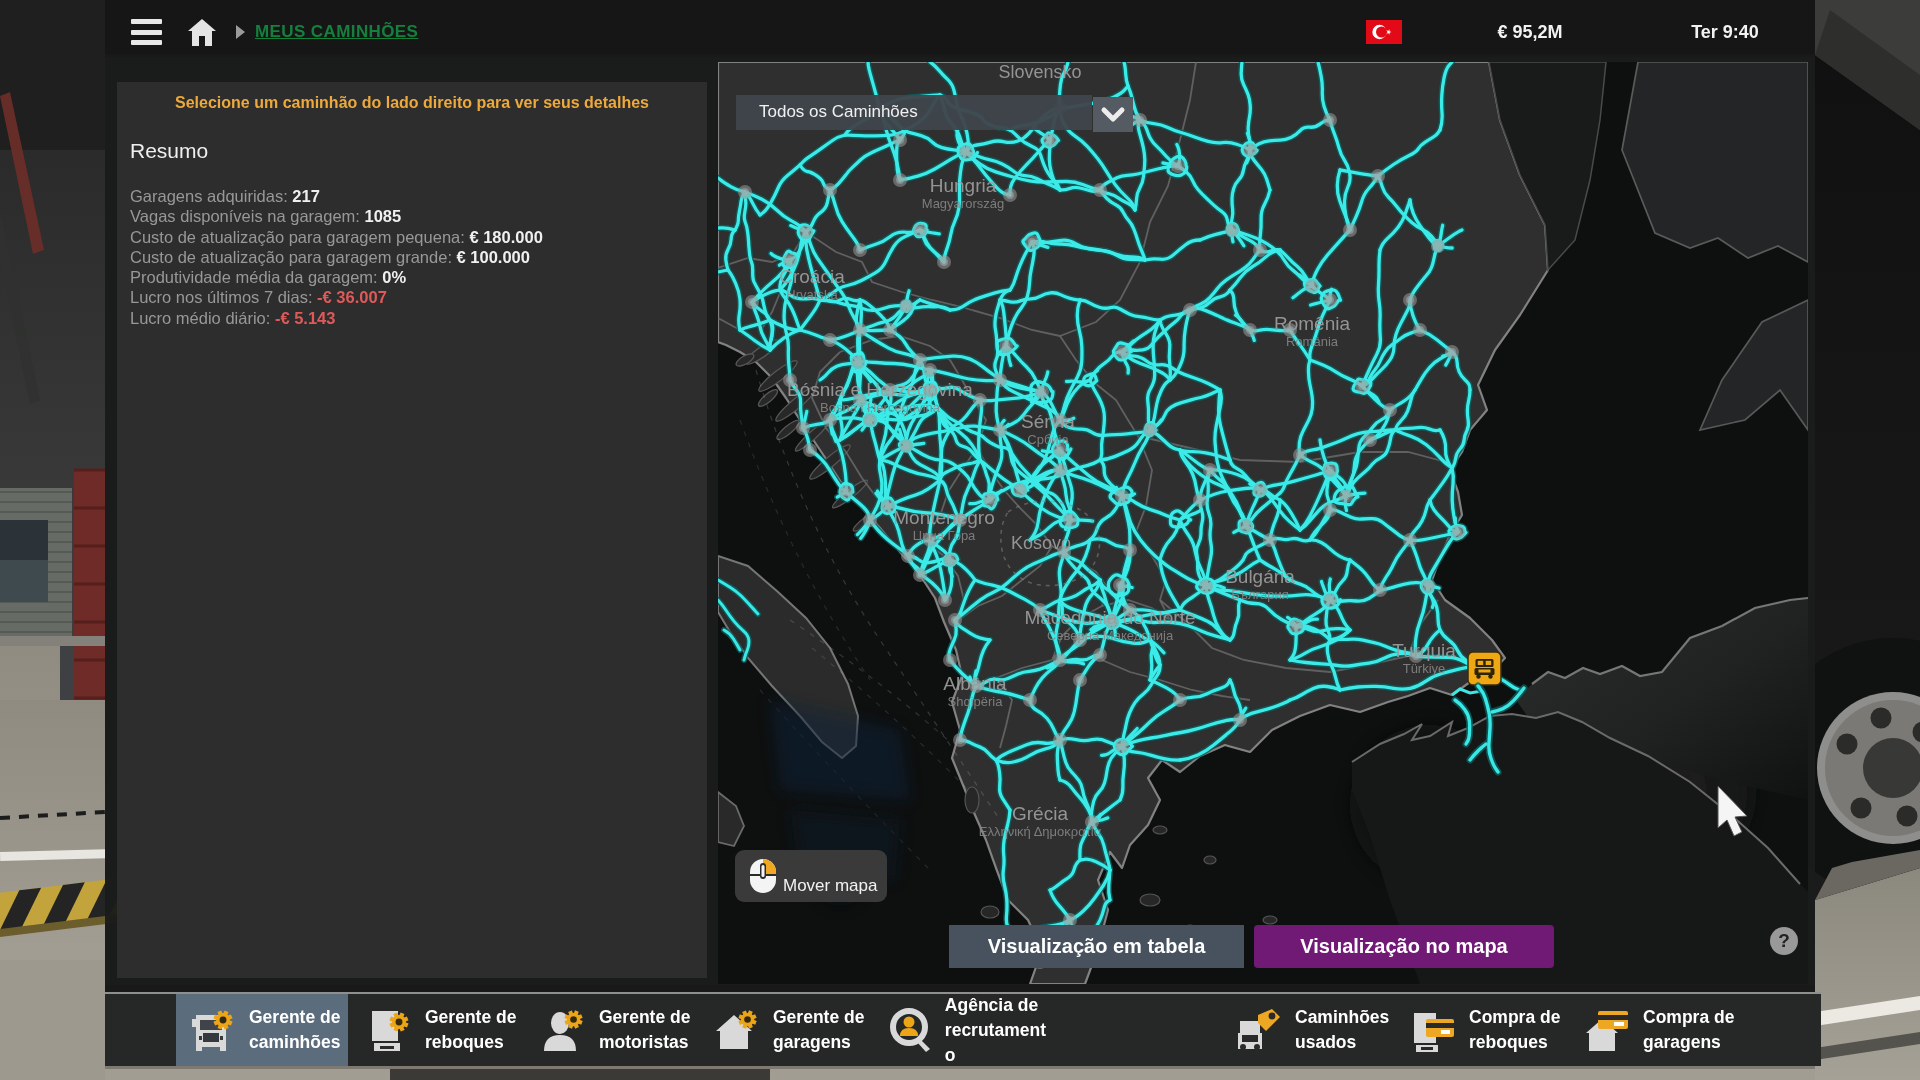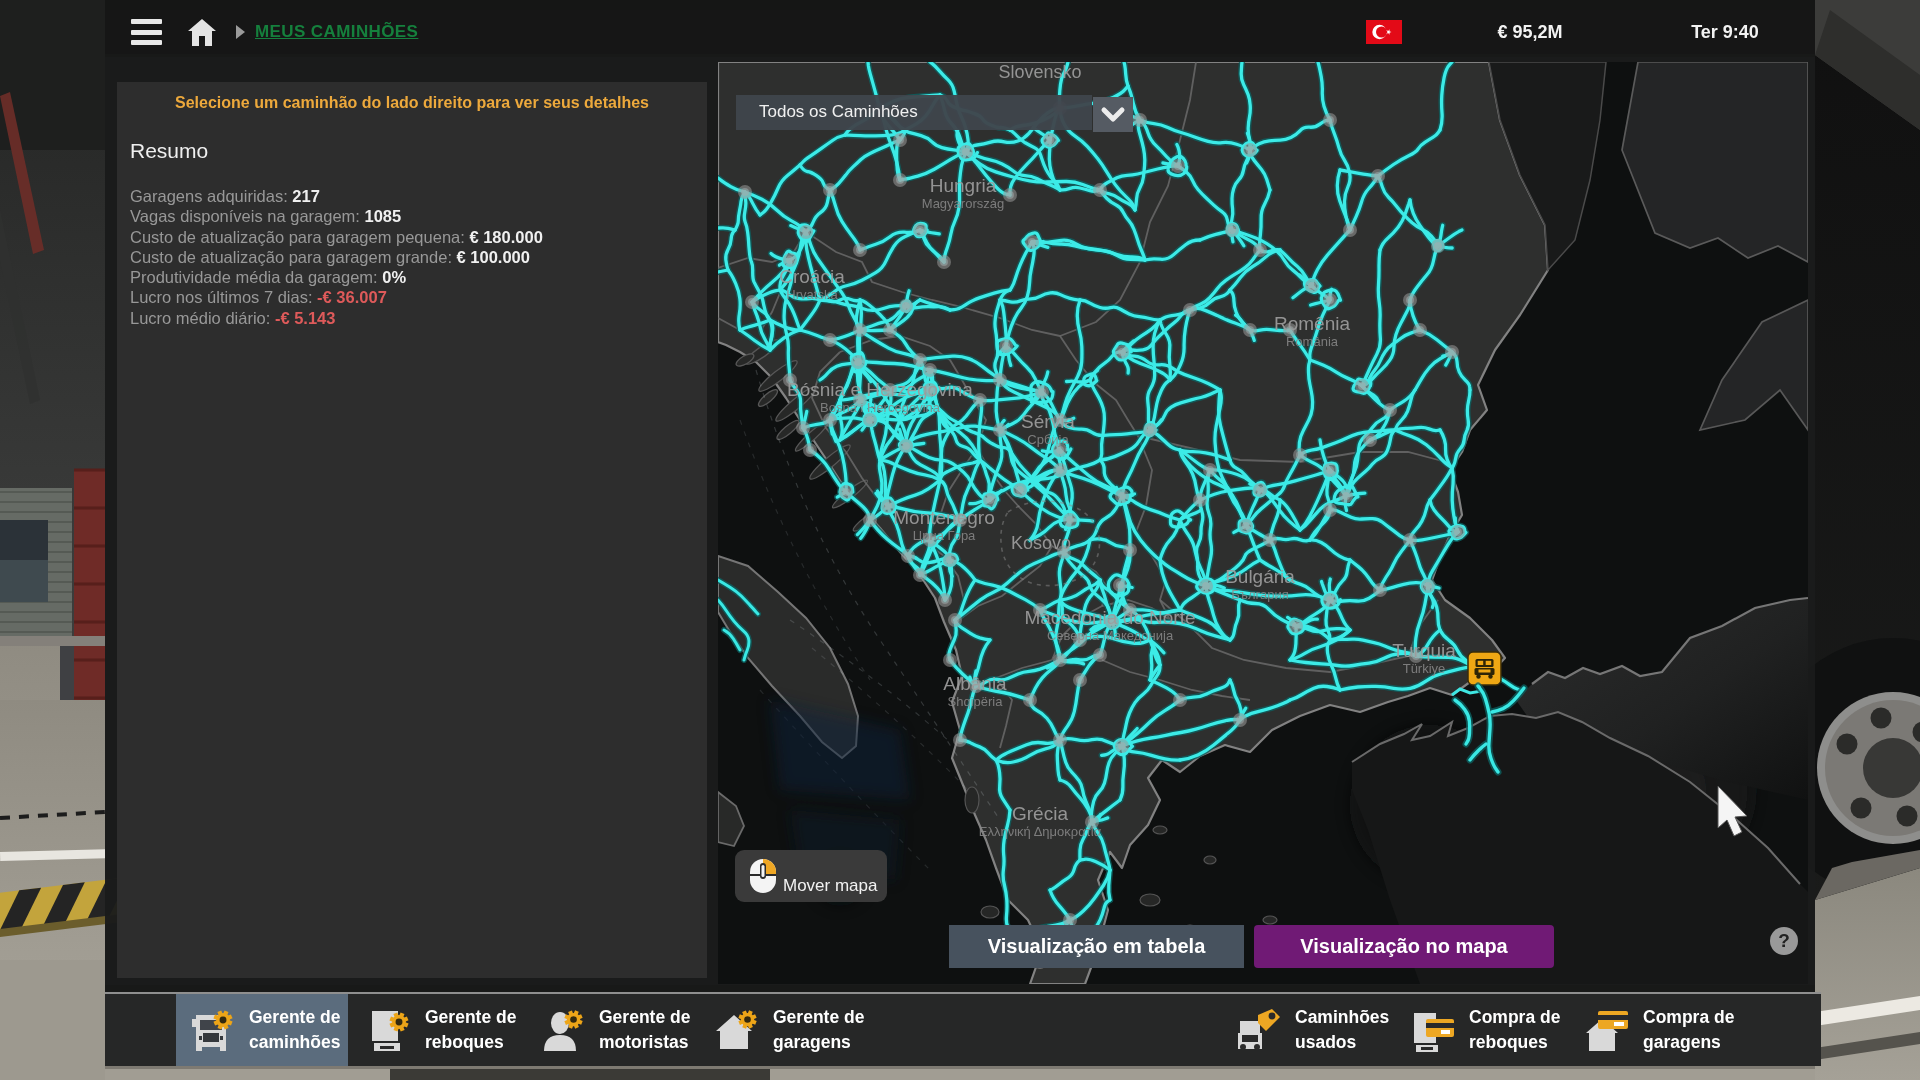--- a/index.html
+++ b/index.html
@@ -1871,20 +1871,31 @@
               <line x1="18.6" y1="9.5" x2="20.7" y2="4.3"></line>
               <line x1="22.4" y1="13.3" x2="27.6" y2="11.1"></line>
             </g>
             <circle cx="16" cy="16" r="9.2" fill="#eda518"></circle>
             <circle cx="16" cy="16" r="4.6" fill="#33290e"></circle>
           </g>
         </svg>
       </div>
       <div class="tx">Gerente de<br>garagens</div>
     </div>
+<div class="nav" style="left:769px;width:172px;padding-left:14px">
+      <div class="ic">
+        <svg width="46" height="46" viewBox="0 0 46 46" style="position:absolute;left:0;top:0">
+          <circle cx="21" cy="20" r="16" fill="none" stroke="#d9d9d9" stroke-width="6"></circle>
+          <circle cx="21" cy="15" r="5.5" fill="#eda518"></circle>
+          <path d="M12 29 Q12 21 21 21 Q30 21 30 29 Z" fill="#eda518"></path>
+          <path d="M32 32 L42 42 L38 45 L29 35 Z" fill="#d9d9d9"></path>
+        </svg>
+      </div>
+      <div class="tx">Agência de<br>recrutament<br>o</div>
+    </div>
 <div class="nav" style="left:1117px;width:172px;padding-left:14px">
       <div class="ic">
         <svg width="46" height="46" viewBox="0 0 46 46" style="position:absolute;left:0;top:0">
           <path d="M4 14 L24 14 L24 26 L26 26 L26 42 L2 42 L2 26 L4 26 Z" fill="#d9d9d9"></path>
           <rect x="6" y="28" width="16" height="7" fill="#2a2a2a"></rect>
           <circle cx="7" cy="40" r="3" fill="#2a2a2a"></circle>
           <circle cx="21" cy="40" r="3" fill="#2a2a2a"></circle>
           <path d="M22 8 L36 2 L44 10 L30 24 L22 16 Z" fill="#eda723"></path>
           <circle cx="36" cy="9" r="3.4" fill="#2a2a2a"></circle>
         </svg>

